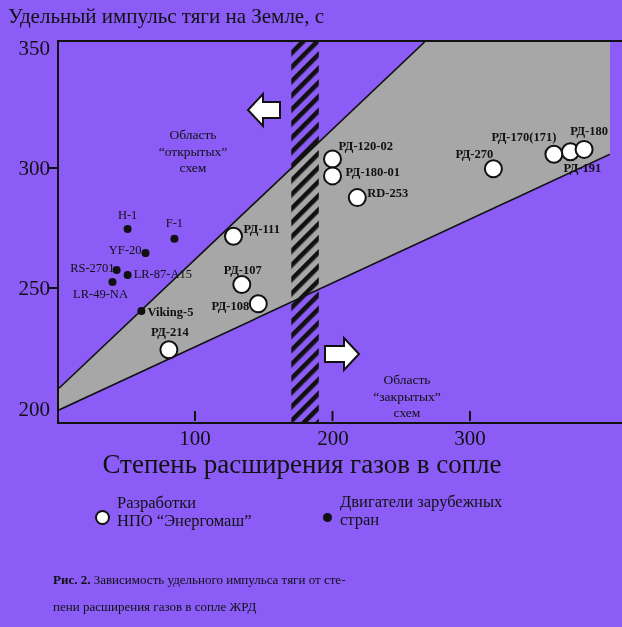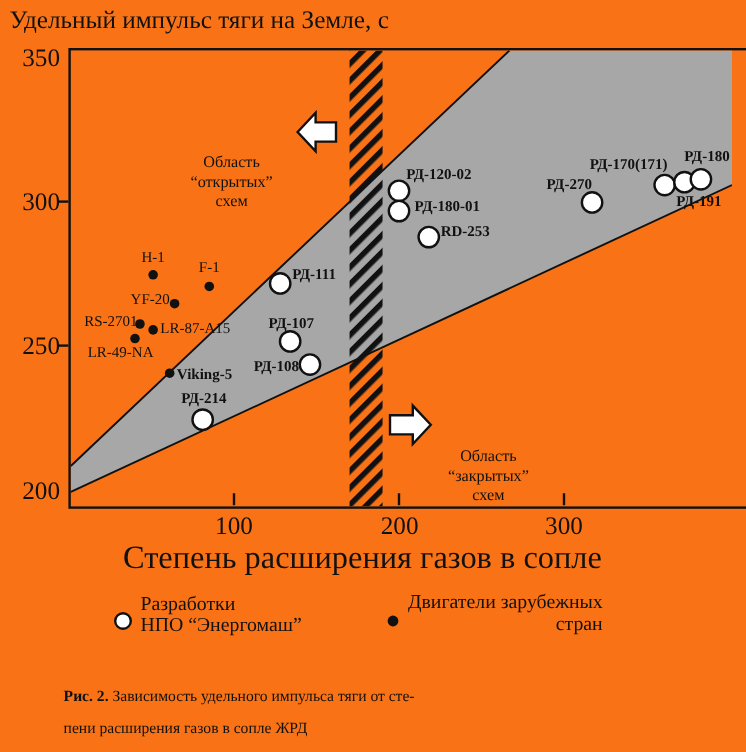--- a/index.html
+++ b/index.html
@@ -1,17 +1,17 @@
 <!DOCTYPE html>
 <html><head>
 <meta charset="utf-8">
 <style>
   html,body { margin:0; padding:0; background:#ffffff; }
   .figure {
-    position:relative; width:622px; height:627px; background:#f97316;
+    position:relative; width:622px; height:627px; background:#8b5cf6;
     font-family:"Liberation Serif", serif; color:#111; overflow:hidden;
   }
   .chart-title { position:absolute; left:8px; top:4px; font-size:21px; white-space:nowrap; }
 
   .plot { position:absolute; left:57px; top:40px; width:551px; height:380px; border:2px solid #111;padding-left:36px; }
   .plot svg { position:absolute; left:0; top:0; display:block; }
 
   
   .pt-label { position:absolute; font-size:12.5px; font-weight:bold; white-space:nowrap; color:#111; }
   .pt-label.fo { font-weight:normal; }
@@ -34,21 +34,21 @@
   .xt-100 { left:160px; } .xt-200 { left:298px; } .xt-300 { left:435px; }
   .x-title { position:absolute; left:0; top:449px; width:604px; text-align:center; font-size:27px; }
 
   
   .legend-circle { position:absolute; left:95px; top:510px; width:11px; height:11px;
                    border:2px solid #111; border-radius:50%; background:#fff; }
   .legend-dot { position:absolute; left:323px; top:513px; width:9px; height:9px;
                 border-radius:50%; background:#111; }
   .legend-text { position:absolute; font-size:16.5px; line-height:17.5px; }
   .lt-1 { left:117px; top:494px; }
-  .lt-2 { left:340px; top:493px;text-align:right; }
+  .lt-2 { left:340px; top:493px; }
 
   
   .caption { position:absolute; left:8px; top:566px; font-size:13px; line-height:27px;margin-left:45px; }
   .cap-bold { font-weight:bold; }
 </style>
 </head>
 <body>
 
 <div class="figure">
 

